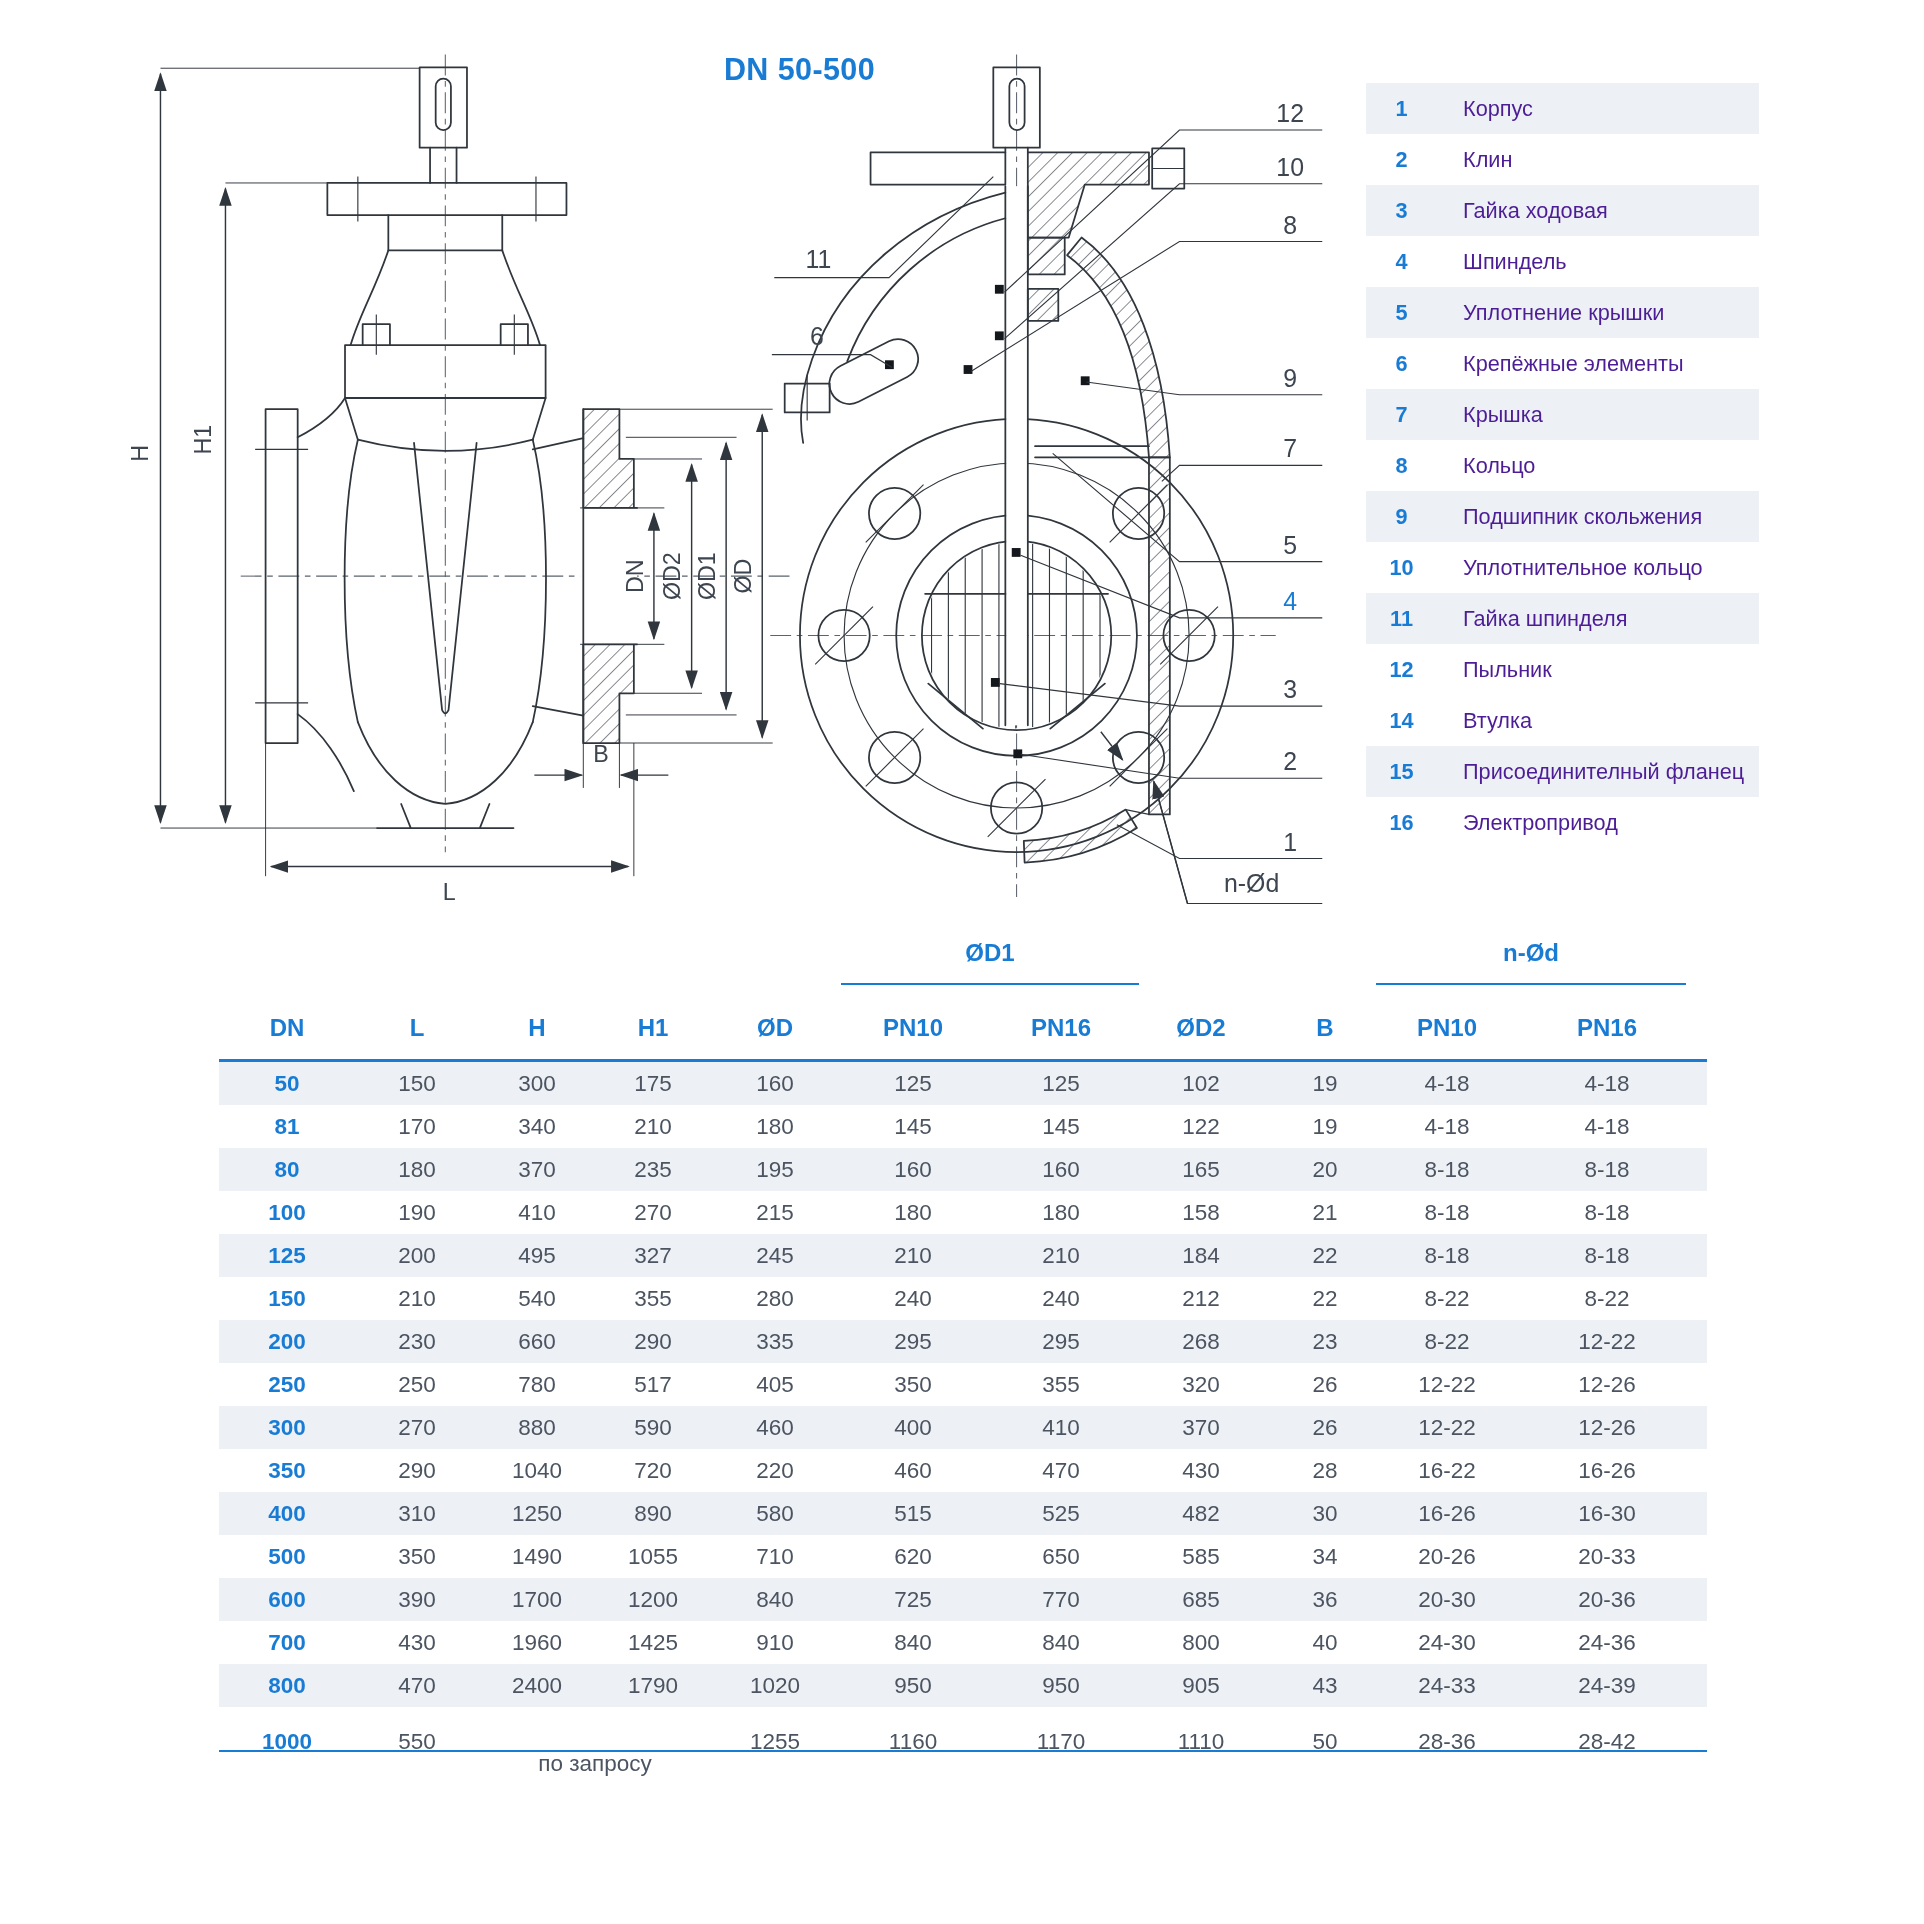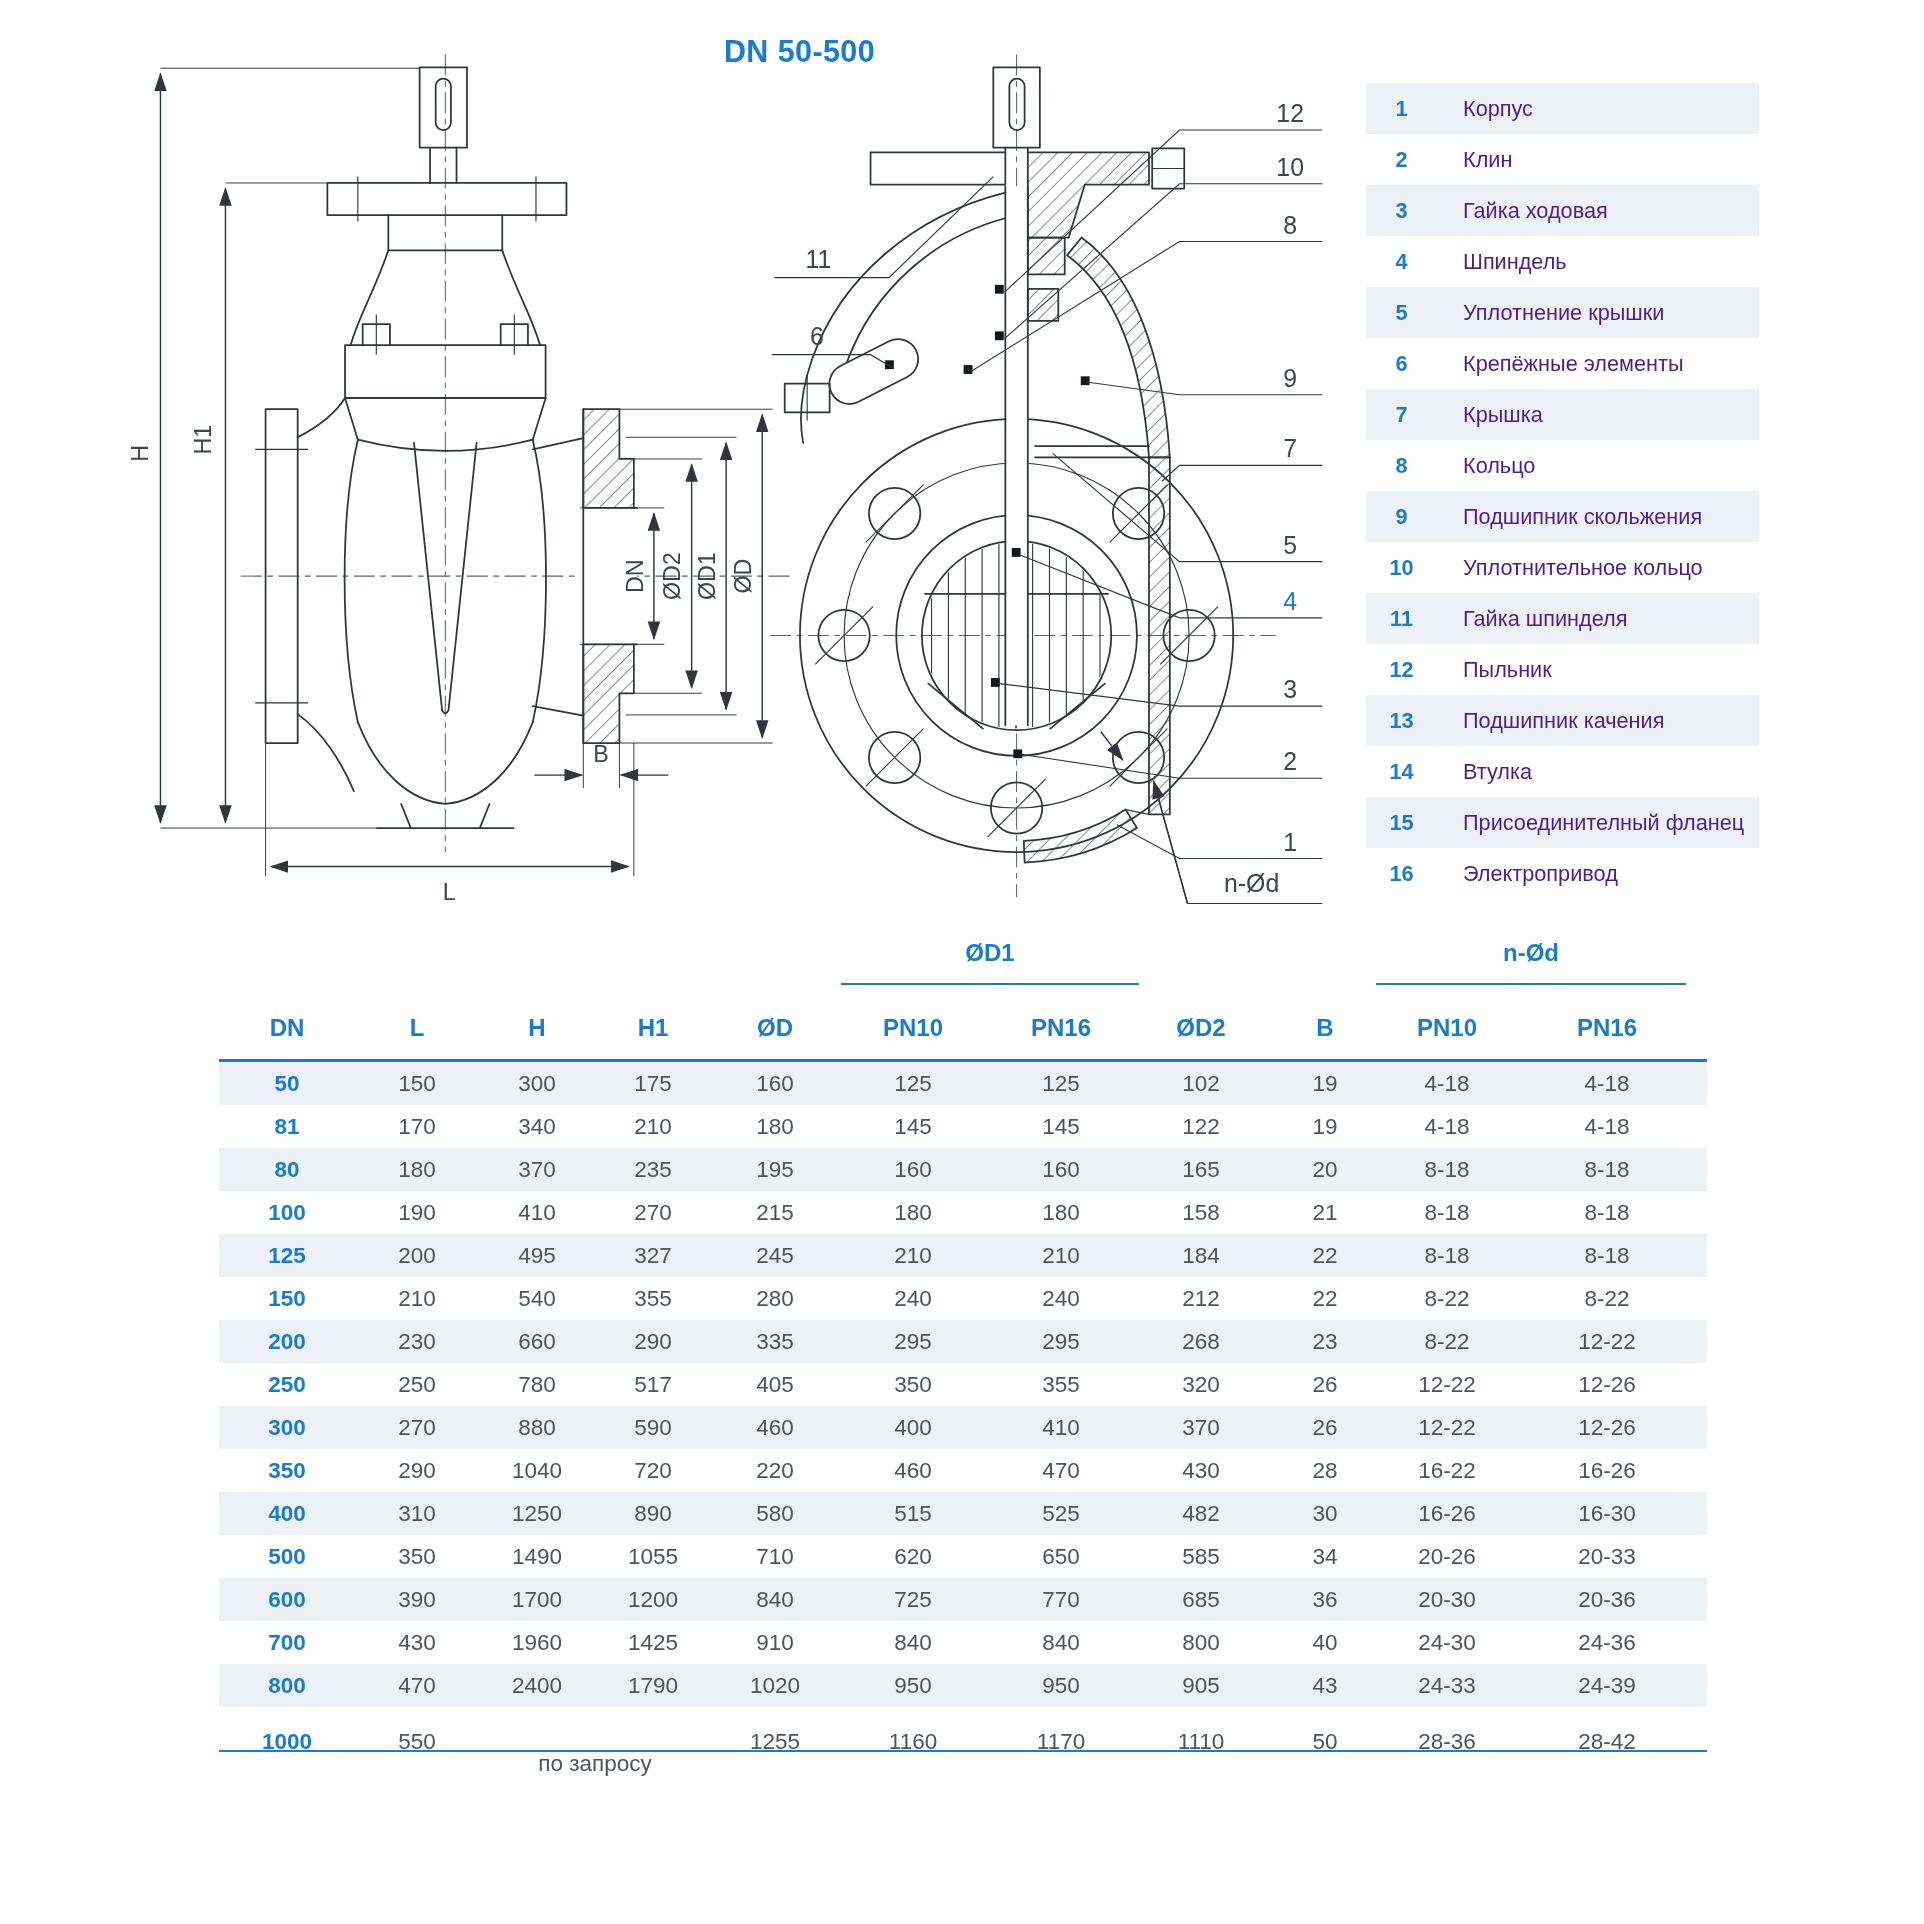--- a/index.html
+++ b/index.html
@@ -2,21 +2,21 @@
 <html style="font-size:13px"><head>
 <meta charset="utf-8">
 <style>
   html,body{margin:0;padding:0;}
   body{
     width:1925px;height:1925px;position:relative;background:#ffffff;
     font-family:"Liberation Sans", sans-serif;
     -webkit-font-smoothing:antialiased;
   }
   .page-title{
-    position:absolute;left:679px;top:34px;width:241px;text-align:center;
+    position:absolute;left:679px;top:52px;width:241px;text-align:center;
     font-size:30.5px;font-weight:700;color:#187bd4;letter-spacing:0.4px;
   }
   
   #drawing{position:absolute;left:0;top:0;}
   .ln{fill:none;stroke:#30363d;stroke-width:2.2;stroke-linejoin:round;stroke-linecap:round;}
   .thin{fill:none;stroke:#30363d;stroke-width:1.4;}
   .cl{fill:none;stroke:#5b636d;stroke-width:1.3;stroke-dasharray:26 7 7 7;}
   .dim{fill:none;stroke:#30363d;stroke-width:1.8;marker-start:url(#arrow);marker-end:url(#arrow);}
   .dimo{fill:none;stroke:#30363d;stroke-width:1.8;marker-end:url(#arrow);}
   .ext{fill:none;stroke:#30363d;stroke-width:1.2;}
@@ -279,24 +279,20 @@
     <div class="llab">Уплотнительное кольцо</div>
   </div>
     <div class="lrow stripe">
     <div class="lnum">11</div>
     <div class="llab">Гайка шпинделя</div>
   </div>
     <div class="lrow">
     <div class="lnum">12</div>
     <div class="llab">Пыльник</div>
   </div>
-    <div class="lrow stripe">
-    <div class="lnum">13</div>
-    <div class="llab">Подшипник качения</div>
-  </div>
     <div class="lrow">
     <div class="lnum">14</div>
     <div class="llab">Втулка</div>
   </div>
     <div class="lrow stripe">
     <div class="lnum">15</div>
     <div class="llab">Присоединителный фланец</div>
   </div>
     <div class="lrow">
     <div class="lnum">16</div>

